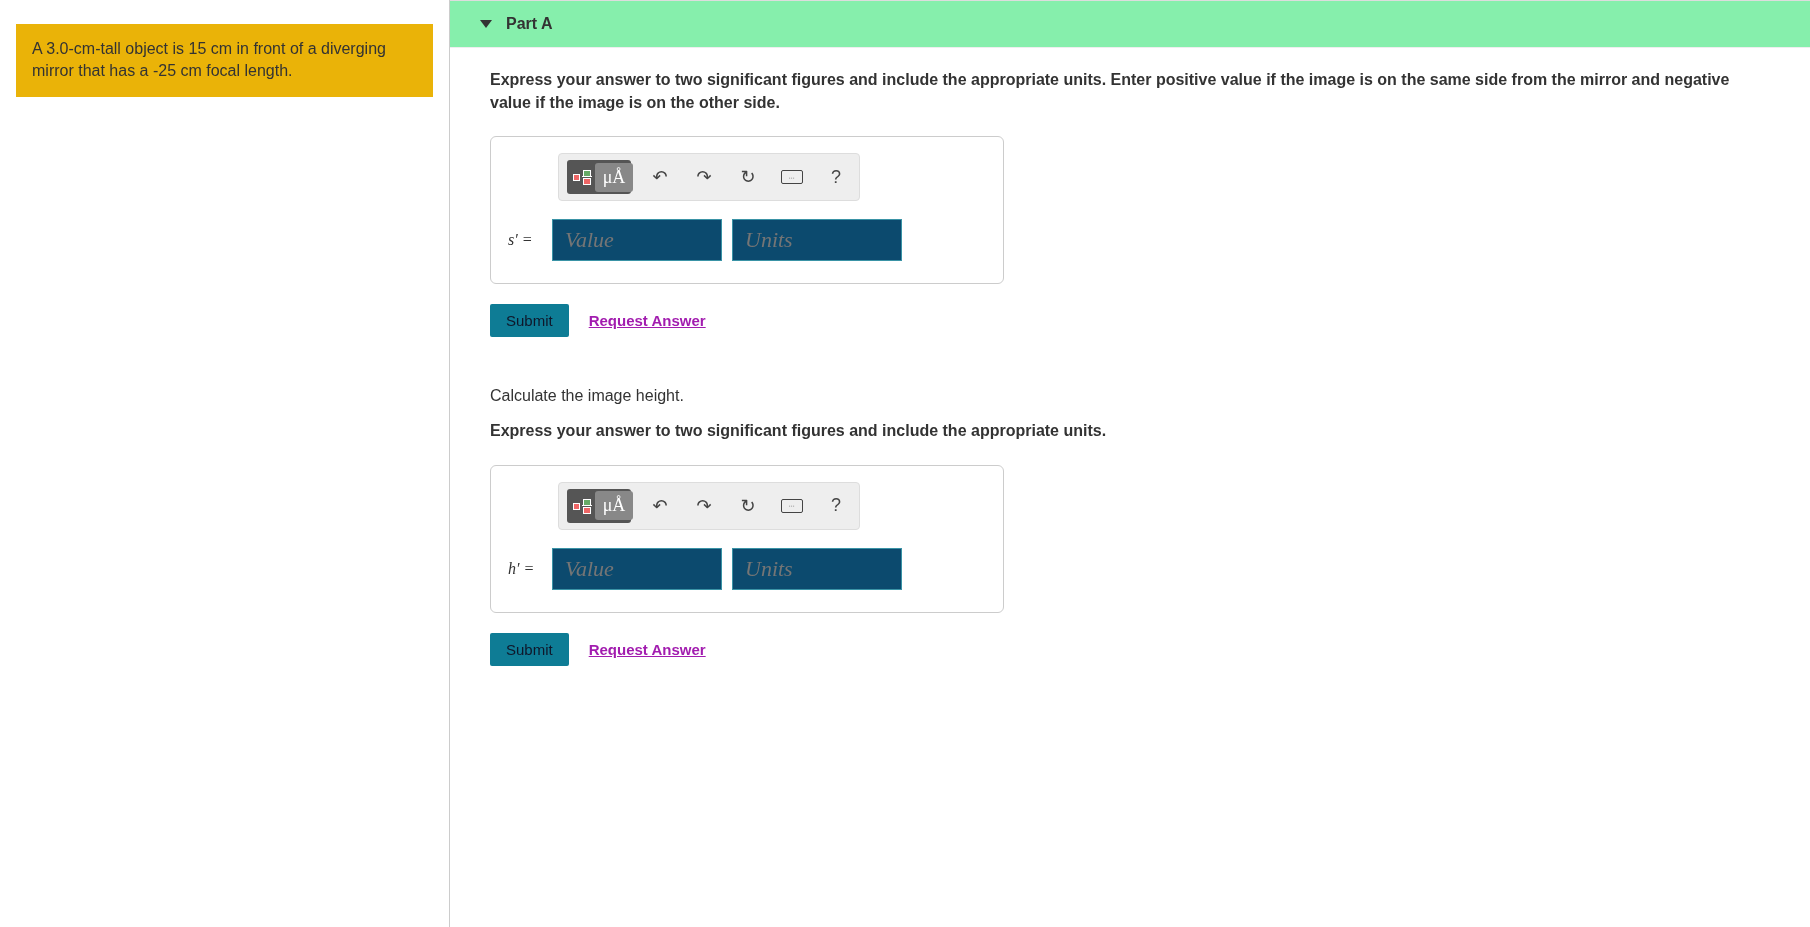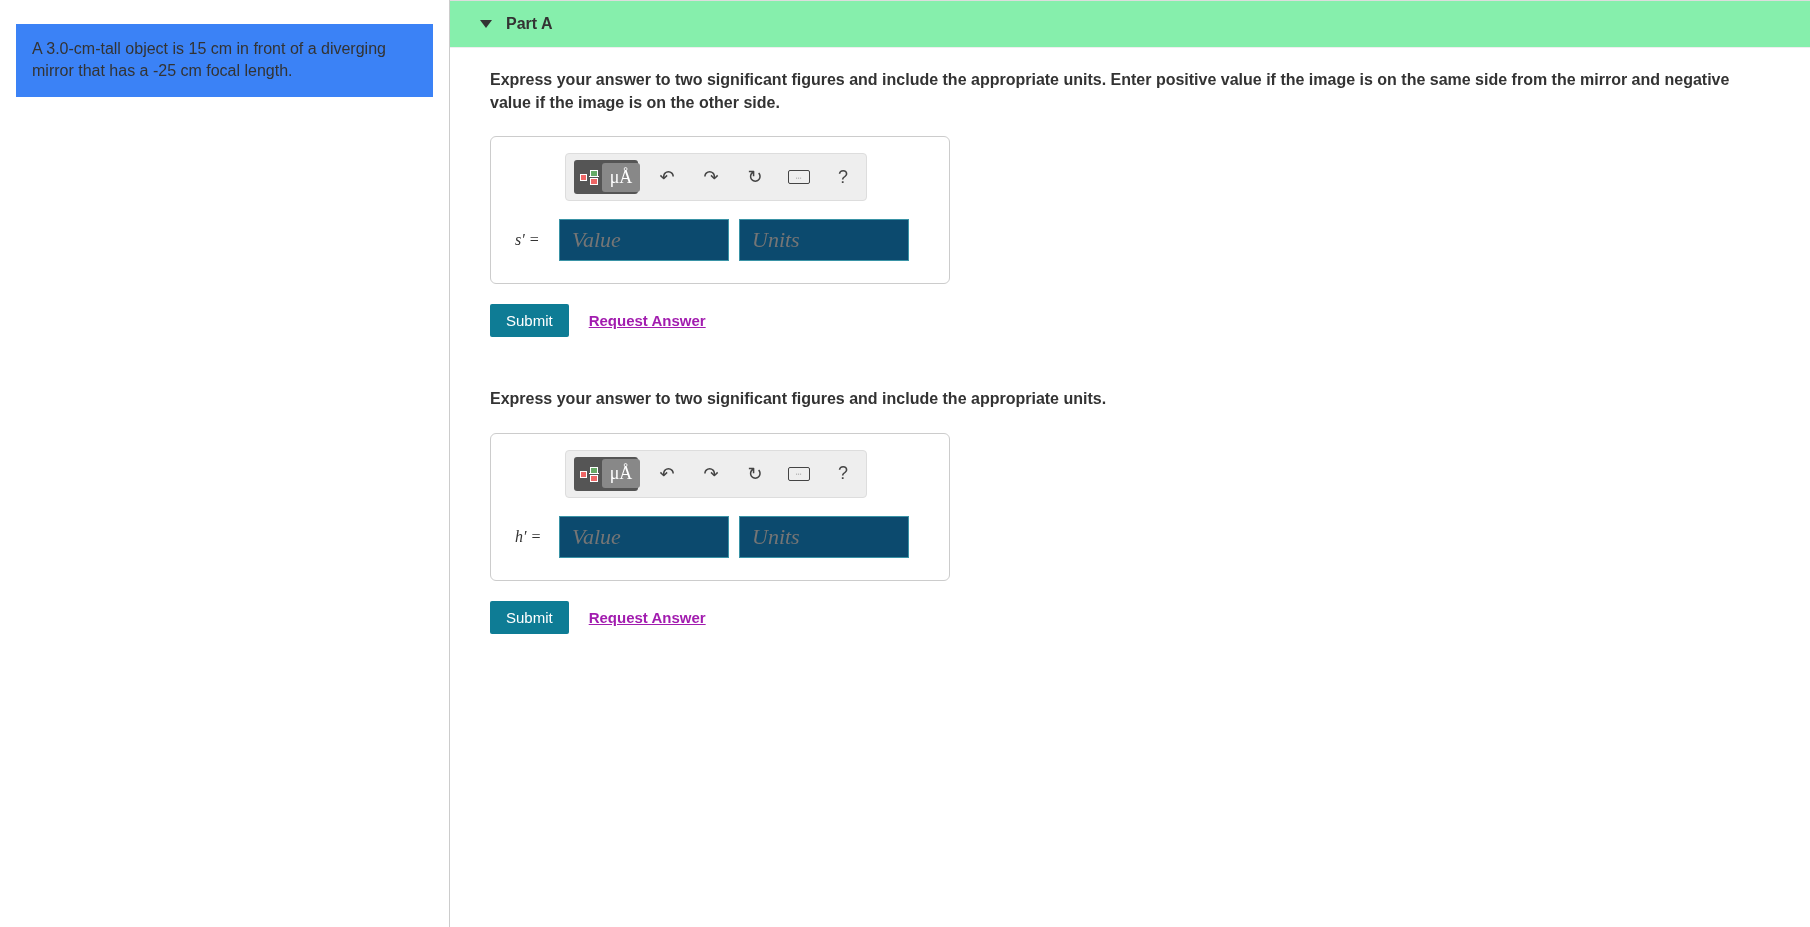--- a/index.html
+++ b/index.html
@@ -12,21 +12,21 @@
     display: flex;
   }
   .left-col {
     width: 450px;
     flex-shrink: 0;
     padding: 24px 16px;
     border-right: 1px solid #ccc;
     min-height: 927px;
   }
   .problem-box {
-    background: #3b82f6;
+    background: #eab308;
     padding: 14px 16px;
     color: #333;
     font-size: 16px;
     line-height: 1.4;
   }
   .right-col {
     flex-grow: 1;
     padding: 0;
     min-height: 927px;
   }
@@ -56,23 +56,23 @@
     color: #333;
   }
   .instructions {
     font-weight: bold;
     margin-bottom: 22px;
     line-height: 1.45;
   }
   .answer-box {
     border: 1px solid #ccc;
     border-radius: 6px;
-    padding: 16px 18px 22px 24px;
+    padding: 16px 18px 22px 17px;
     display: inline-block;
-    width: 460px;
+    width: 514px;
   }
   .toolbar {
     background: #eee;
     border: 1px solid #ddd;
     border-radius: 4px;
     padding: 6px 8px;
     display: flex;
     align-items: center;
     gap: 14px;
     margin-bottom: 18px;
@@ -150,21 +150,21 @@
   .field.value { width: 170px; }
   .field.units { width: 170px; }
   .actions {
     margin-top: 20px;
     display: flex;
     align-items: center;
     gap: 20px;
   }
   .submit-btn {
     background: #0e7c95;
-    color: #ffffff;
+    color: #0f172a;
     border: none;
     padding: 8px 16px;
     font-size: 15px;
     border-radius: 2px;
     cursor: pointer;
   }
   .request-link {
     color: #a21caf;
     font-weight: bold;
     text-decoration: underline;
@@ -226,20 +226,21 @@
       </div>
     </div>
 
     <div class="actions">
       <button class="submit-btn">Submit</button>
       <a class="request-link">Request Answer</a>
     </div>
   </div>
 
   <div class="part-body">
+    <div class="question-text">Calculate the image height.</div>
     <div class="instructions">Express your answer to two significant figures and include the appropriate units.</div>
 
     <div class="answer-box">
       <div class="toolbar">
         <div class="tb-dark">
           <div class="tb-btn">
             <span class="template-icon">
               <span class="sq s1"></span>
                 <span class="line"></span>
                 <span class="sq s3"></span>

